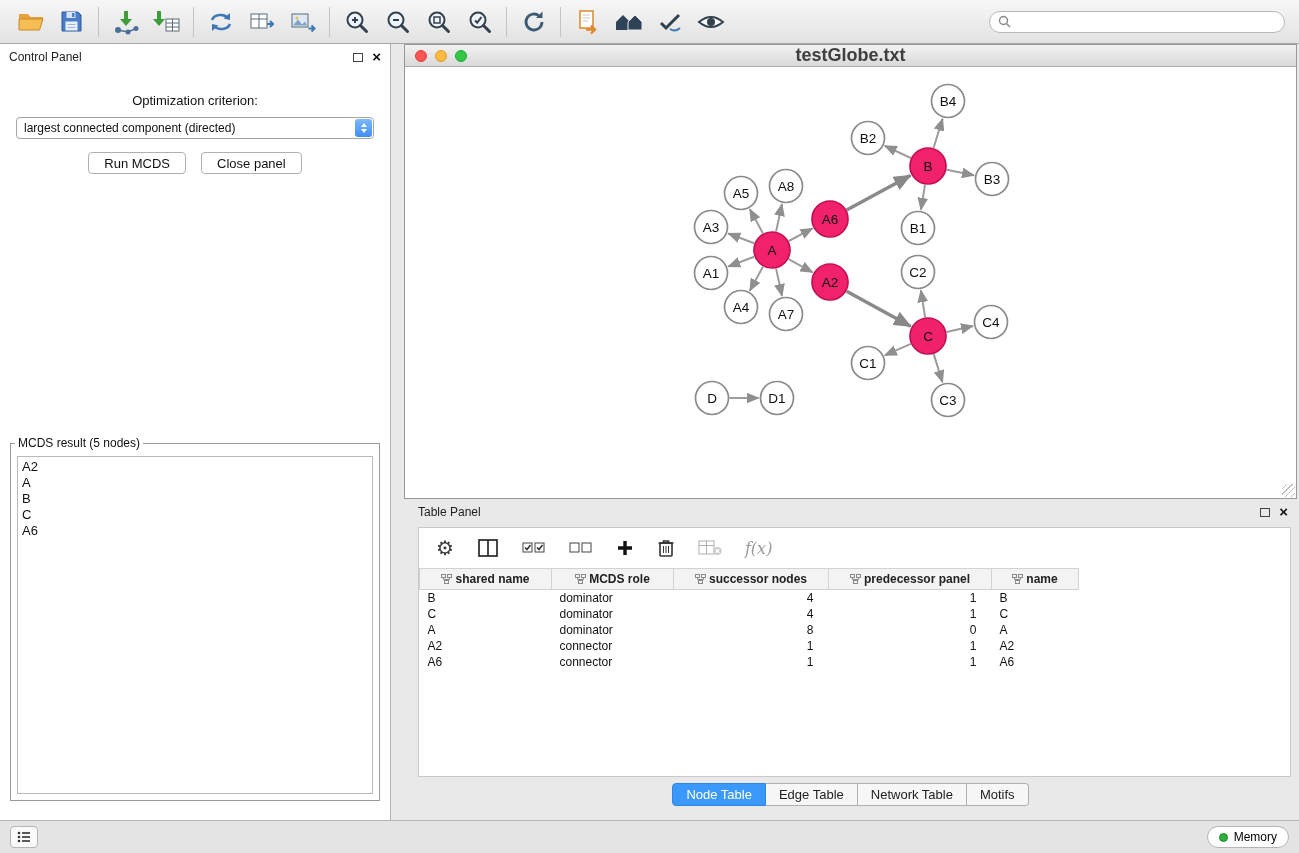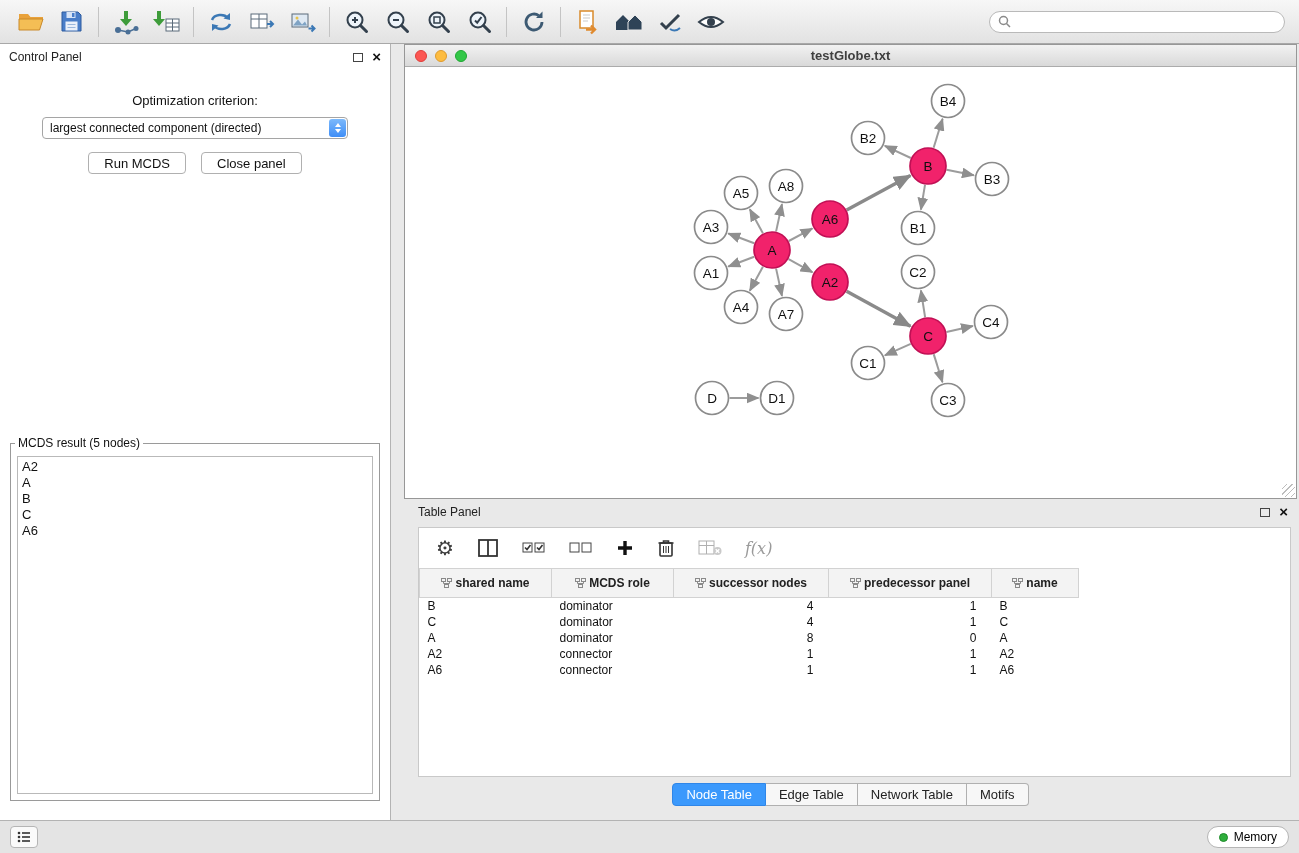--- a/index.html
+++ b/index.html
@@ -27,48 +27,48 @@
 .panel-head{height:26px;display:flex;align-items:center;padding:0 9px;font-size:12px;color:#222}
 .ph-icons{margin-left:auto;display:flex;gap:9px;align-items:center}
 .ph-float{width:10px;height:9px;border:1.5px solid #444;background:transparent}
 .ph-close{font-size:15px;font-weight:bold;color:#111;line-height:12px}
 .seg-tabs{display:flex;justify-content:center;margin-top:6px}
 .seg-tab{font-size:13px;padding:3px 13px;background:#f7f7f7;border:1px solid #b0b0b0;border-left:none;color:#222}
 .seg-tab:first-child{border-left:1px solid #b0b0b0;border-radius:4px 0 0 4px}
 .seg-tab:last-child{border-radius:0 4px 4px 0}
 .seg-tab.active{background:#3b99fc;border-color:#2f86e8;color:#fff}
 .opt-label{text-align:center;font-size:13px;margin:23px 0 9px}
-.dropdown{width:306px;height:22px;margin:0 auto;background:#fff;border:1px solid #a5a5a5;border-radius:4px;display:flex;align-items:center;font-size:12px;padding-left:7px;position:relative}
+.dropdown{width:358px;height:22px;margin:0 auto;background:#fff;border:1px solid #a5a5a5;border-radius:4px;display:flex;align-items:center;font-size:12px;padding-left:7px;position:relative}
 .dd-stepper{position:absolute;right:1px;top:1px;width:17px;height:18px;border-radius:3px;background:linear-gradient(#7cb9fb,#3f8ef7);display:flex;flex-direction:column;align-items:center;justify-content:center;gap:2px}
 .dd-up{width:0;height:0;border-left:3.5px solid transparent;border-right:3.5px solid transparent;border-bottom:4px solid #fff}
 .dd-down{width:0;height:0;border-left:3.5px solid transparent;border-right:3.5px solid transparent;border-top:4px solid #fff}
 .btn-row{display:flex;justify-content:center;gap:15px;margin-top:13px}
 .btn{height:22px;padding:0 15px;background:#fff;border:1px solid #b0b0b0;border-radius:4px;font-size:13px;color:#111;font-family:"Liberation Sans",sans-serif}
 .result-box{position:absolute;left:10px;right:10px;top:392px;bottom:19px;border:1px solid #9a9a9a}
 .result-box legend{font-size:12px;margin-left:4px;padding:0 3px}
 .result-list{position:absolute;left:6px;right:6px;top:6px;bottom:6px;background:#fff;border:1px solid #b9b9b9;font-size:13px;padding:2px 4px;overflow:auto}
 .result-item{line-height:16px}
 
 .right-side{flex:1;display:flex;flex-direction:column;padding-left:13px;padding-right:2px;min-width:0}
 .network-window{flex:0 0 455px;height:455px;border:1px solid #979797;background:#fff;display:flex;flex-direction:column;position:relative}
 .net-titlebar{height:22px;flex:0 0 22px;background:linear-gradient(#f2f2f2,#d9d9d9);border-bottom:1px solid #ababab;position:relative}
-.net-titlebar .title{text-align:center;font-size:13px;font-weight:bold;color:#3f3f3f;line-height:21px}
+.net-titlebar .title{text-align:center;font-size:18px;font-weight:bold;color:#3f3f3f;line-height:21px}
 .net-titlebar .lights{top:5px;left:10px}
 .net-canvas{flex:1;position:relative}
 .net-canvas svg{position:absolute;left:0;top:0}
 .resize-grip{position:absolute;right:1px;bottom:1px;width:13px;height:13px;background:repeating-linear-gradient(135deg,transparent 0 3px,#bdbdbd 3px 4px)}
 
 .table-panel{flex:1;display:flex;flex-direction:column;min-height:0}
 .tp-head{height:26px;flex:0 0 26px;display:flex;align-items:center;padding:0 9px 0 14px;font-size:12px;color:#222}
 .tp-card{margin:2px 6px 0 14px;background:#fff;border:1px solid #c9c9c9;flex:1;display:flex;flex-direction:column;min-height:0;overflow:hidden}
 .tp-toolbar{height:40px;flex:0 0 40px;display:flex;align-items:center;gap:23px;padding:0 17px}
 .gear{font-size:20px;color:#3d3d3d;line-height:20px}
 .fx{font-family:"DejaVu Serif",serif;font-style:italic;font-size:16px;color:#9a9a9a}
 .tp-table{border-collapse:collapse;width:659px;table-layout:fixed;font-size:12px}
-.tp-table th{background:#f3f3f3;border:1px solid #d2d2d2;font-weight:bold;color:#222;height:29px;text-align:center;white-space:nowrap;overflow:hidden}
+.tp-table th{background:#f3f3f3;border:1px solid #d2d2d2;font-weight:bold;color:#222;height:21px;text-align:center;white-space:nowrap;overflow:hidden}
 .tp-table td{height:16px;padding:0 8px;white-space:nowrap;overflow:hidden}
 .tp-table td.al-right{text-align:right;padding-right:15px}
 .tp-table td.al-left{text-align:left}
 .col-icon{vertical-align:-1px;margin-right:3px}
 .tp-tabs{display:flex;justify-content:center;margin:6px 0 14px;flex:0 0 auto}
 
 .statusbar{height:33px;flex:0 0 33px;background:#e4e4e4;border-top:1px solid #b3b3b3;display:flex;align-items:center;padding:0 10px}
 .sq-btn{width:28px;height:22px;background:#fafafa;border:1px solid #b5b5b5;border-radius:4px;display:flex;align-items:center;justify-content:center}
 .memory-btn{margin-left:auto;height:22px;border:1px solid #b5b5b5;border-radius:11px;background:#fff;display:flex;align-items:center;gap:6px;padding:0 11px;font-size:12px;font-family:"Liberation Sans",sans-serif}
 .mem-dot{width:9px;height:9px;border-radius:50%;background:#2fae3c;border:1px solid #1d8a29}

